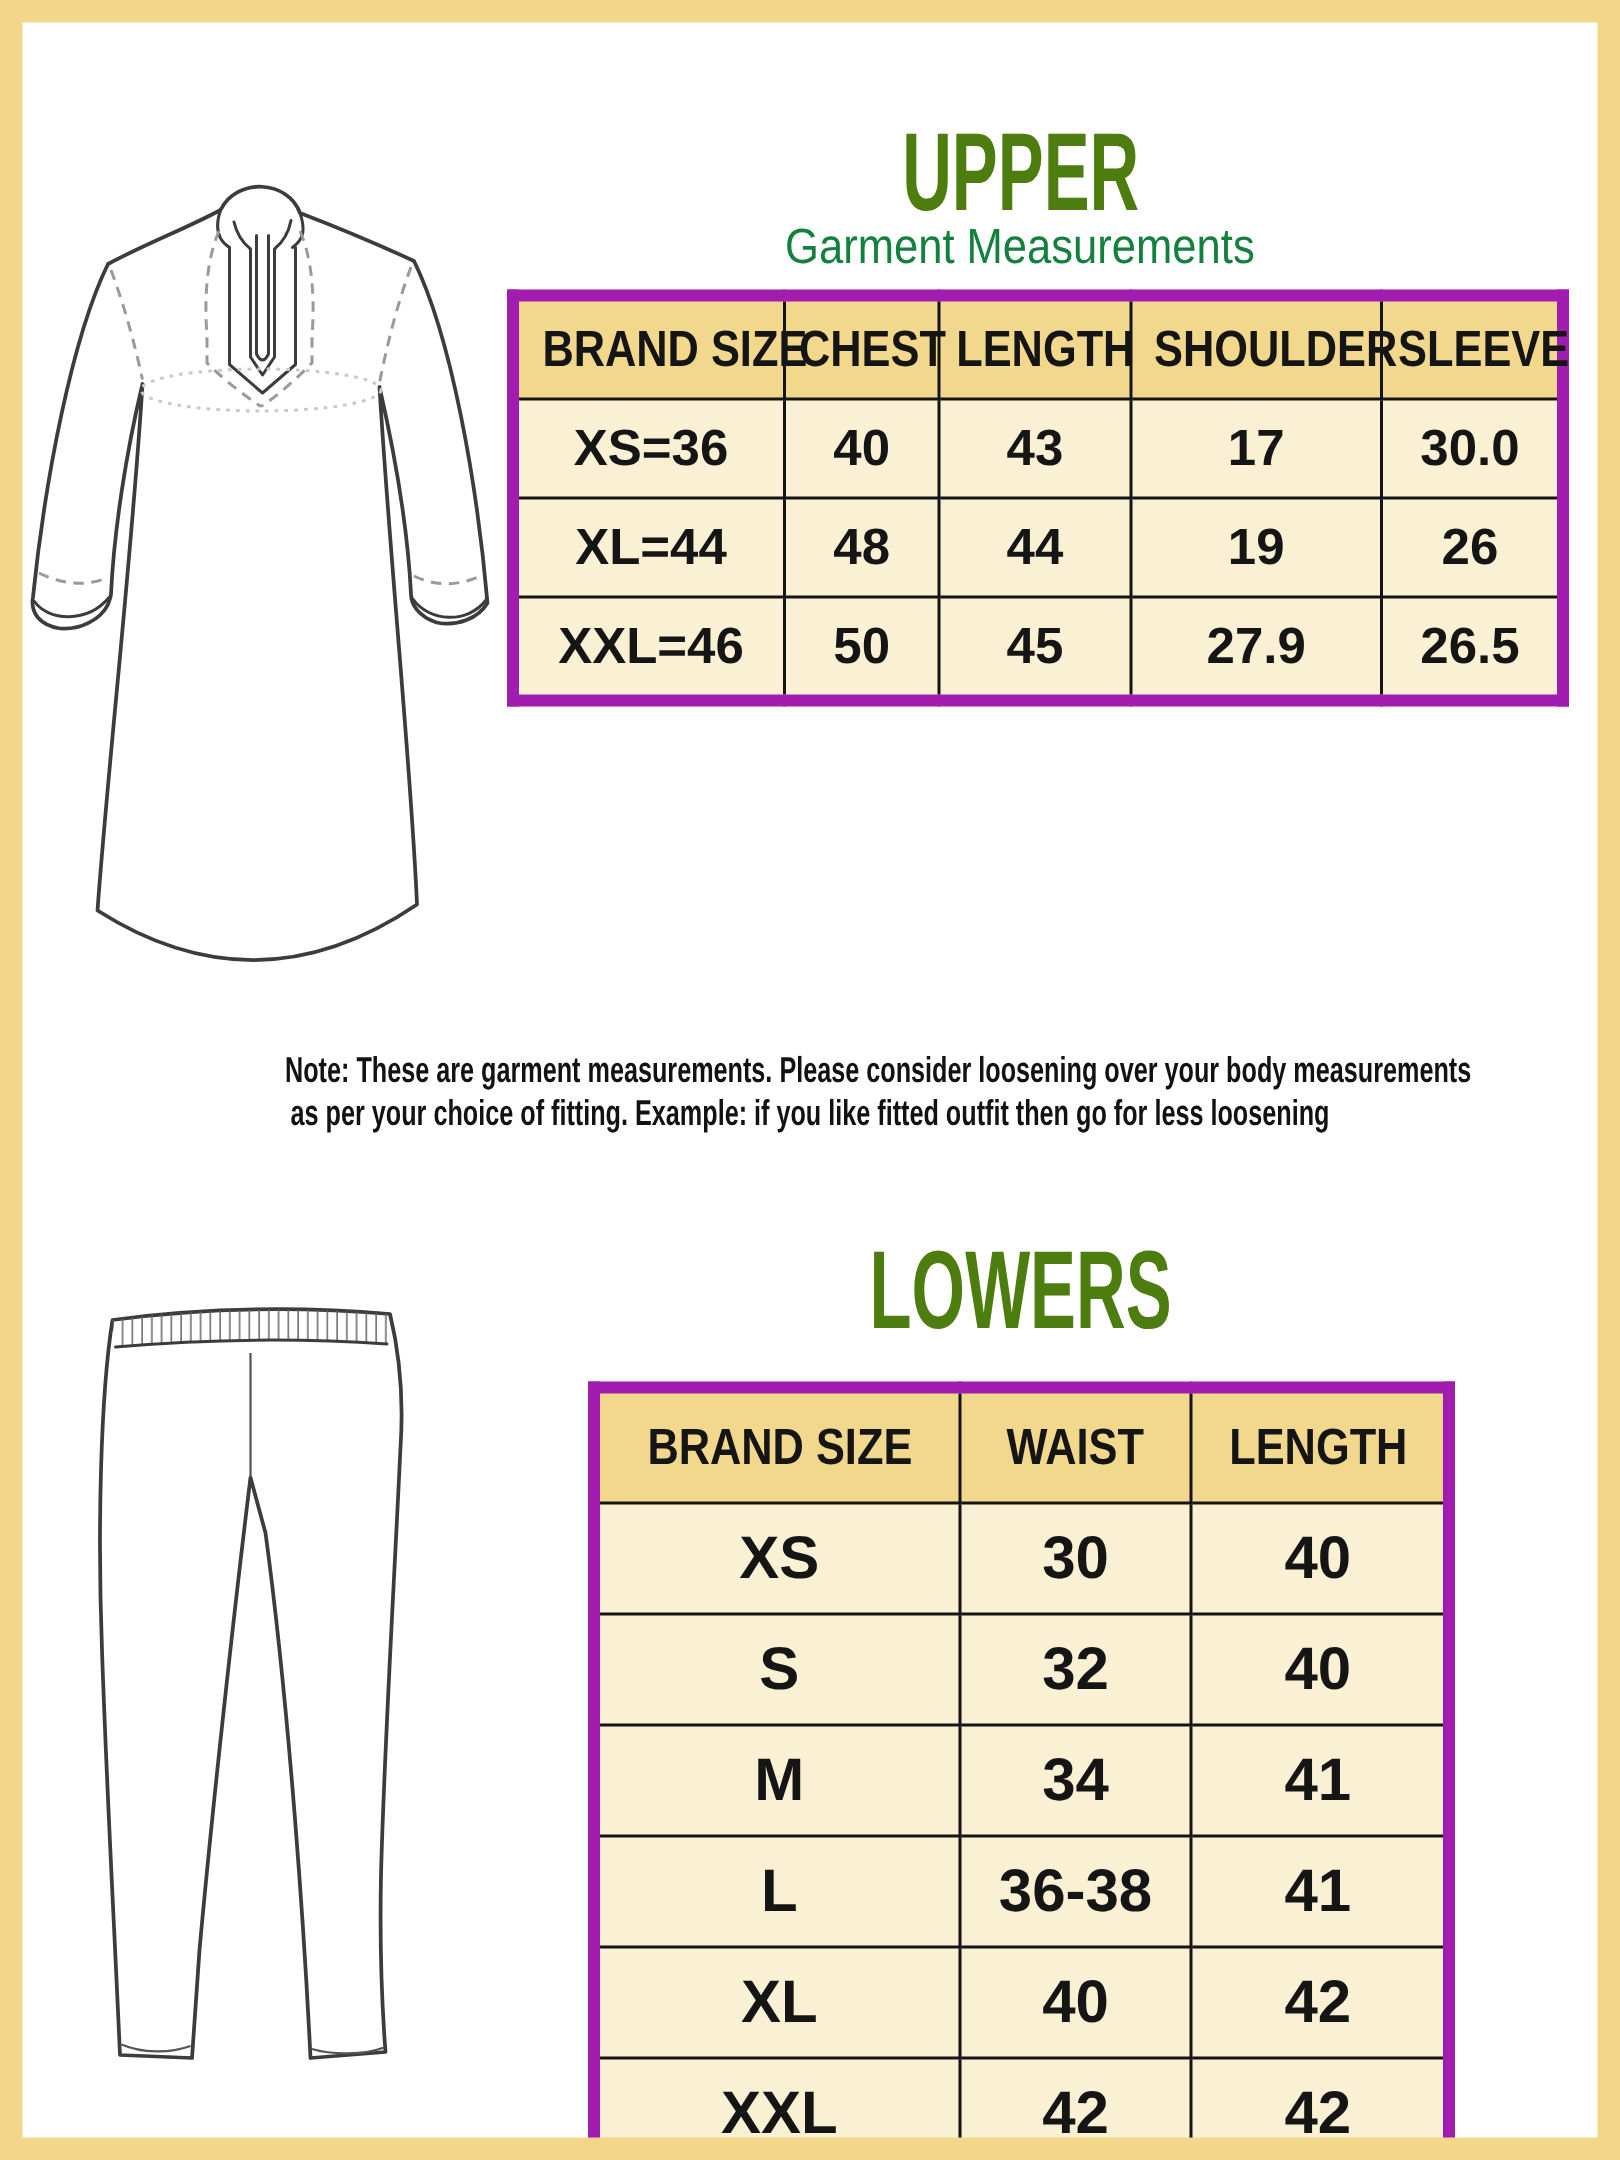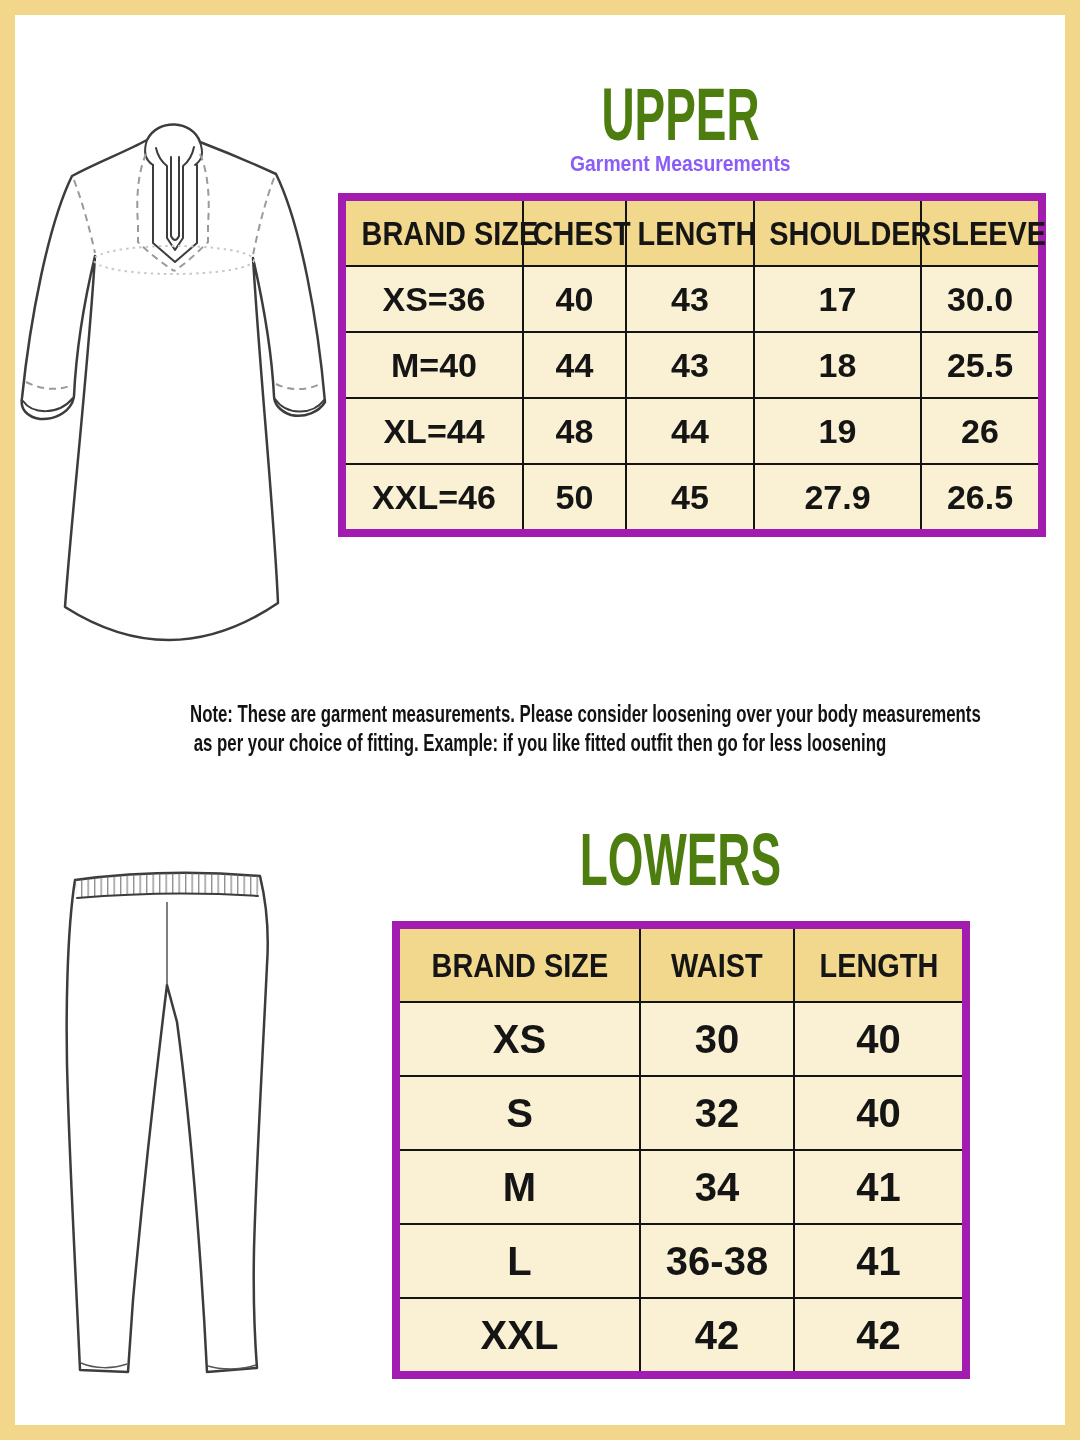--- a/index.html
+++ b/index.html
@@ -15,22 +15,22 @@
     pointer-events:none; box-sizing:border-box;
   }
   .abs { position:absolute; }
 
   .big-title {
     text-align:center; font-weight:bold; font-size:74px; line-height:74px;
     color:#4d7c0f; white-space:nowrap;
   }
   .big-title .sq { display:inline-block; transform:scaleX(0.62); transform-origin:50% 50%; }
   .subtitle {
-    text-align:center; font-weight:bold; font-size:22px; line-height:36px;
-    color:#8b5cf6; white-space:nowrap;
+    text-align:center; font-weight:normal; font-size:33px; line-height:36px;
+    color:#15803d; white-space:nowrap;
   }
   .subtitle .sq { display:inline-block; transform:scaleX(0.88); transform-origin:50% 50%; }
 
   table.size-table {
     border-collapse:collapse; table-layout:fixed;
     border:8px solid #a21caf;
   }
   table.size-table th, table.size-table td {
     border:2px solid #141414;
     text-align:center; vertical-align:middle;
@@ -128,27 +128,20 @@
       </thead>
       <tbody>
         <tr>
           <td>XS=36</td>
           <td>40</td>
           <td>43</td>
           <td>17</td>
           <td>30.0</td>
         </tr>
         <tr>
-          <td>M=40</td>
-          <td>44</td>
-          <td>43</td>
-          <td>18</td>
-          <td>25.5</td>
-        </tr>
-        <tr>
           <td>XL=44</td>
           <td>48</td>
           <td>44</td>
           <td>19</td>
           <td>26</td>
         </tr>
         <tr>
           <td>XXL=46</td>
           <td>50</td>
           <td>45</td>
@@ -193,20 +186,25 @@
         </tr>
         <tr>
           <td>M</td>
           <td>34</td>
           <td>41</td>
         </tr>
         <tr>
           <td>L</td>
           <td>36-38</td>
           <td>41</td>
+        </tr>
+        <tr>
+          <td>XL</td>
+          <td>40</td>
+          <td>42</td>
         </tr>
         <tr>
           <td>XXL</td>
           <td>42</td>
           <td>42</td>
         </tr>
       </tbody>
     </table>
 
   <svg class="abs" style="left:55px; top:860px;" width="260" height="530" viewBox="0 0 260 530">

